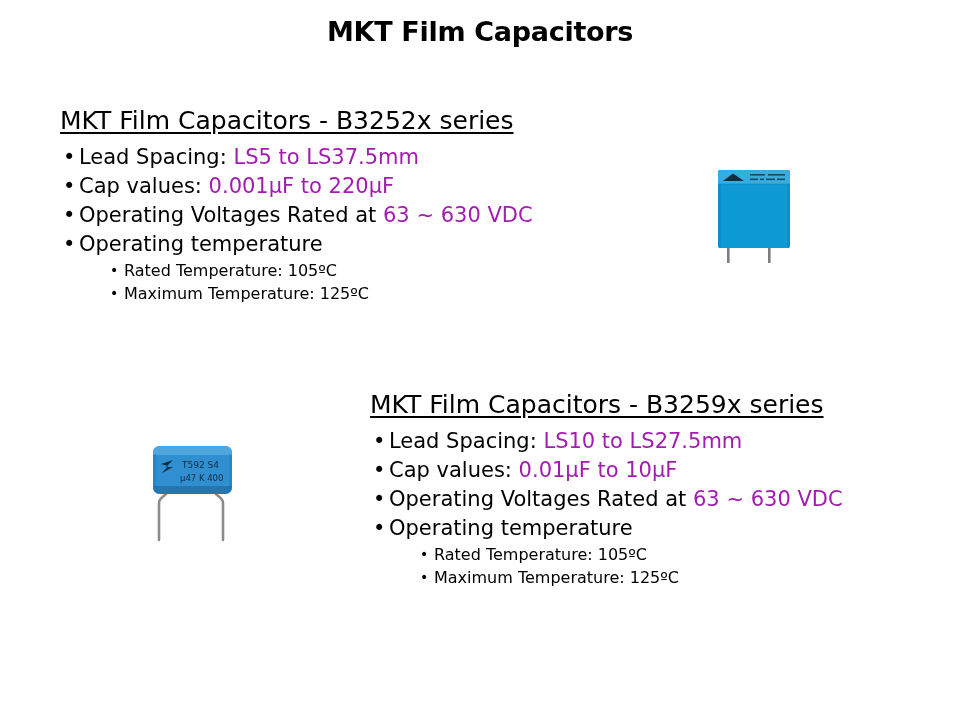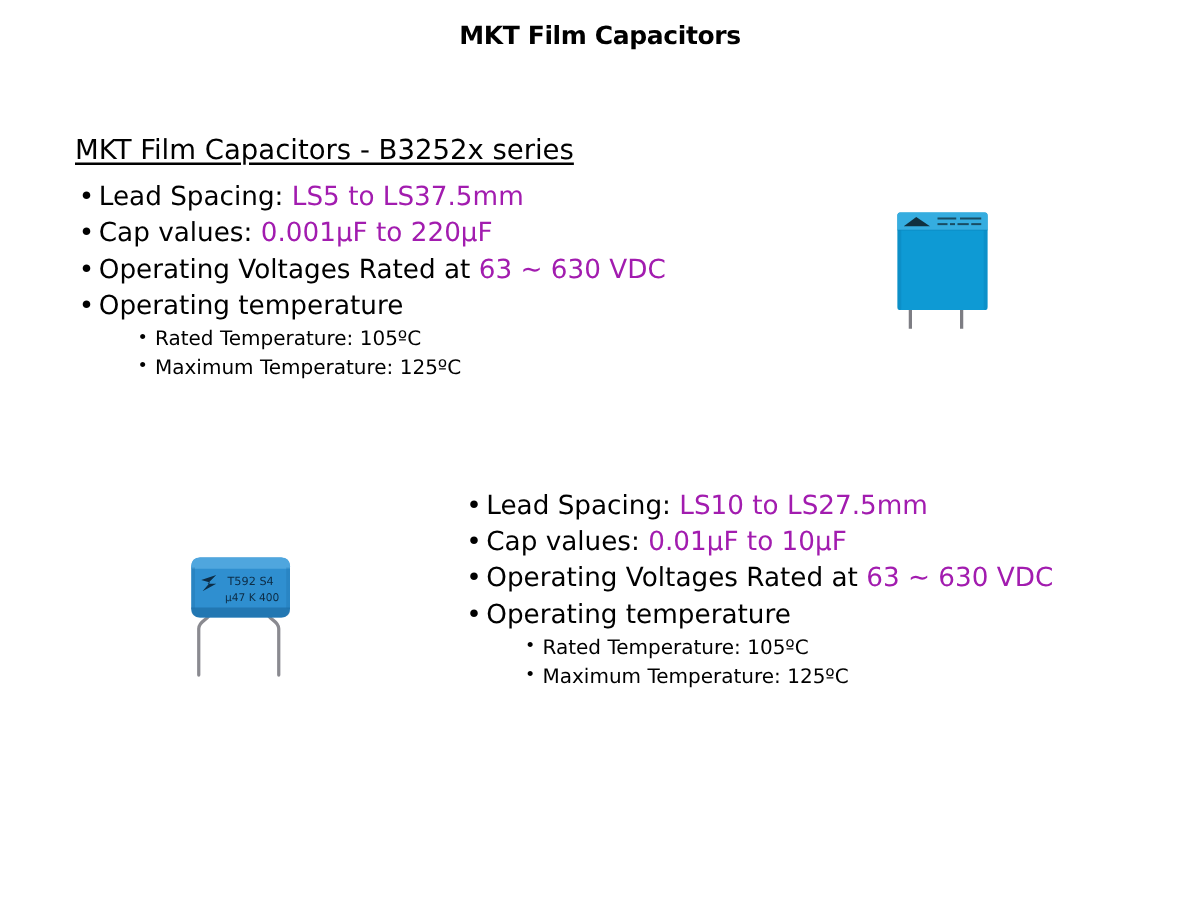--- a/index.html
+++ b/index.html
@@ -24,36 +24,36 @@
     height: 720px;
   }
 
   
   .slide-title {
     position: absolute;
     left: 0;
     top: 16px;
     width: 960px;
     text-align: center;
-    font-size: 20px;
+    font-size: 27px;
     font-weight: bold;
     letter-spacing: -0.3px;
     color: #000000;
     font-family: "DejaVu Sans", "Liberation Sans", sans-serif;
   }
 
   
   .section {
     position: absolute;
   }
   #section-b3252x { left: 60px; top: 106px; width: 620px; }
   #section-b3259x { left: 370px; top: 390px; width: 530px; }
 
   .section-heading {
-    font-size: 22px;
+    font-size: 25px;
     line-height: 30px;
     color: #000000;
     text-decoration: underline;
     text-underline-offset: 3px;
     white-space: nowrap;
     margin-bottom: 7px;
   }
 
   ul.bullets {
     list-style: none;
@@ -163,20 +163,21 @@
         <rect x="62" y="12" width="17" height="1.6"></rect>
         <rect x="44" y="16.5" width="8" height="1.6"></rect>
         <rect x="54" y="16.5" width="4" height="1.6"></rect>
         <rect x="60" y="16.5" width="9" height="1.6"></rect>
         <rect x="71" y="16.5" width="8" height="1.6"></rect>
       </g>
     </svg>
   </div>
 
   <div class="section" id="section-b3259x">
+    <div class="section-heading">MKT Film Capacitors - B3259x series</div>
 
     <ul class="bullets">
       <li class="bullet">
         <span class="bullet-dot">•</span>
         <span>Lead Spacing: </span><span class="accent">LS10 to LS27.5mm</span>
       </li>
       <li class="bullet">
         <span class="bullet-dot">•</span>
         <span>Cap values: </span><span class="accent">0.01µF to 10µF</span>
       </li>

